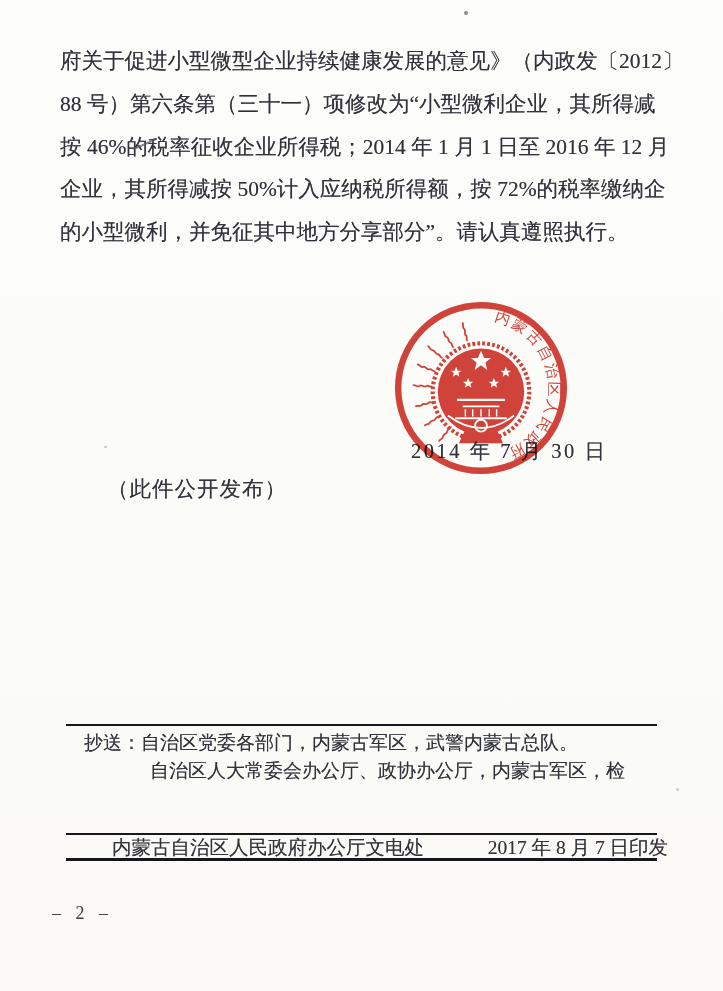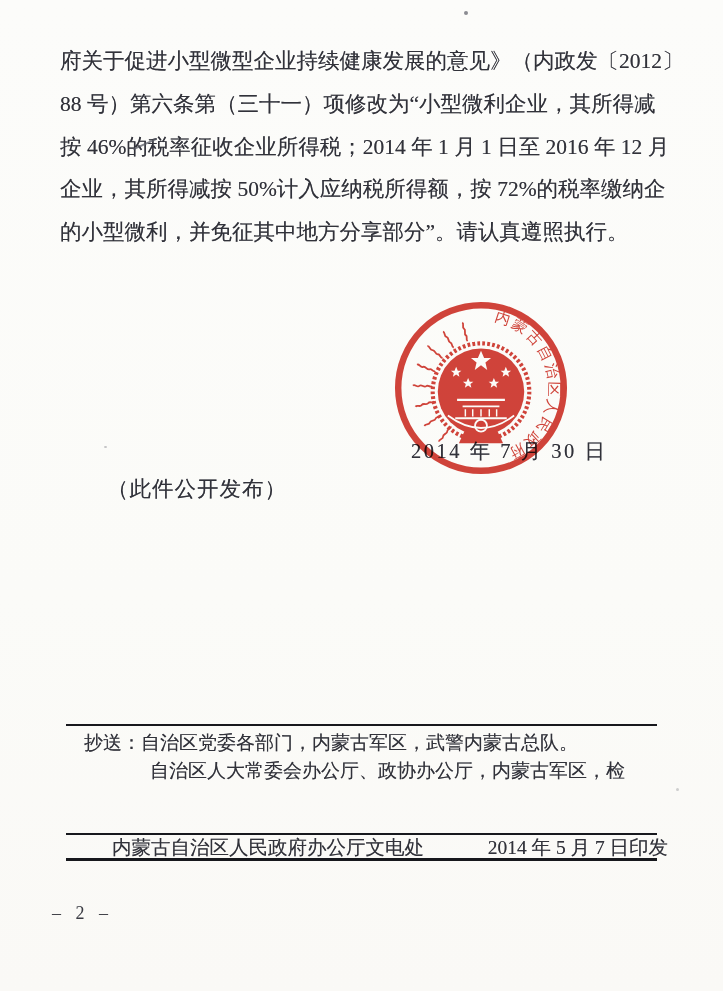--- a/index.html
+++ b/index.html
@@ -167,18 +167,18 @@
   <div class="dist">
     <div class="row1">
       <span class="label">抄送：</span>
       <span>自治区党委各部门，内蒙古军区，武警内蒙古总队。</span>
     </div>
     <div class="indent">自治区人大常委会办公厅、政协办公厅，内蒙古军区，检</div>
   </div>
 
   <div class="issuer-row">
     <span>内蒙古自治区人民政府办公厅文电处</span>
-    <span>2014 年 5 月 7 日印发</span>
+    <span>2017 年 8 月 7 日印发</span>
   </div>
 
   <div class="page-number">– 2 –</div>
 
 </div>
 
 </body></html>

